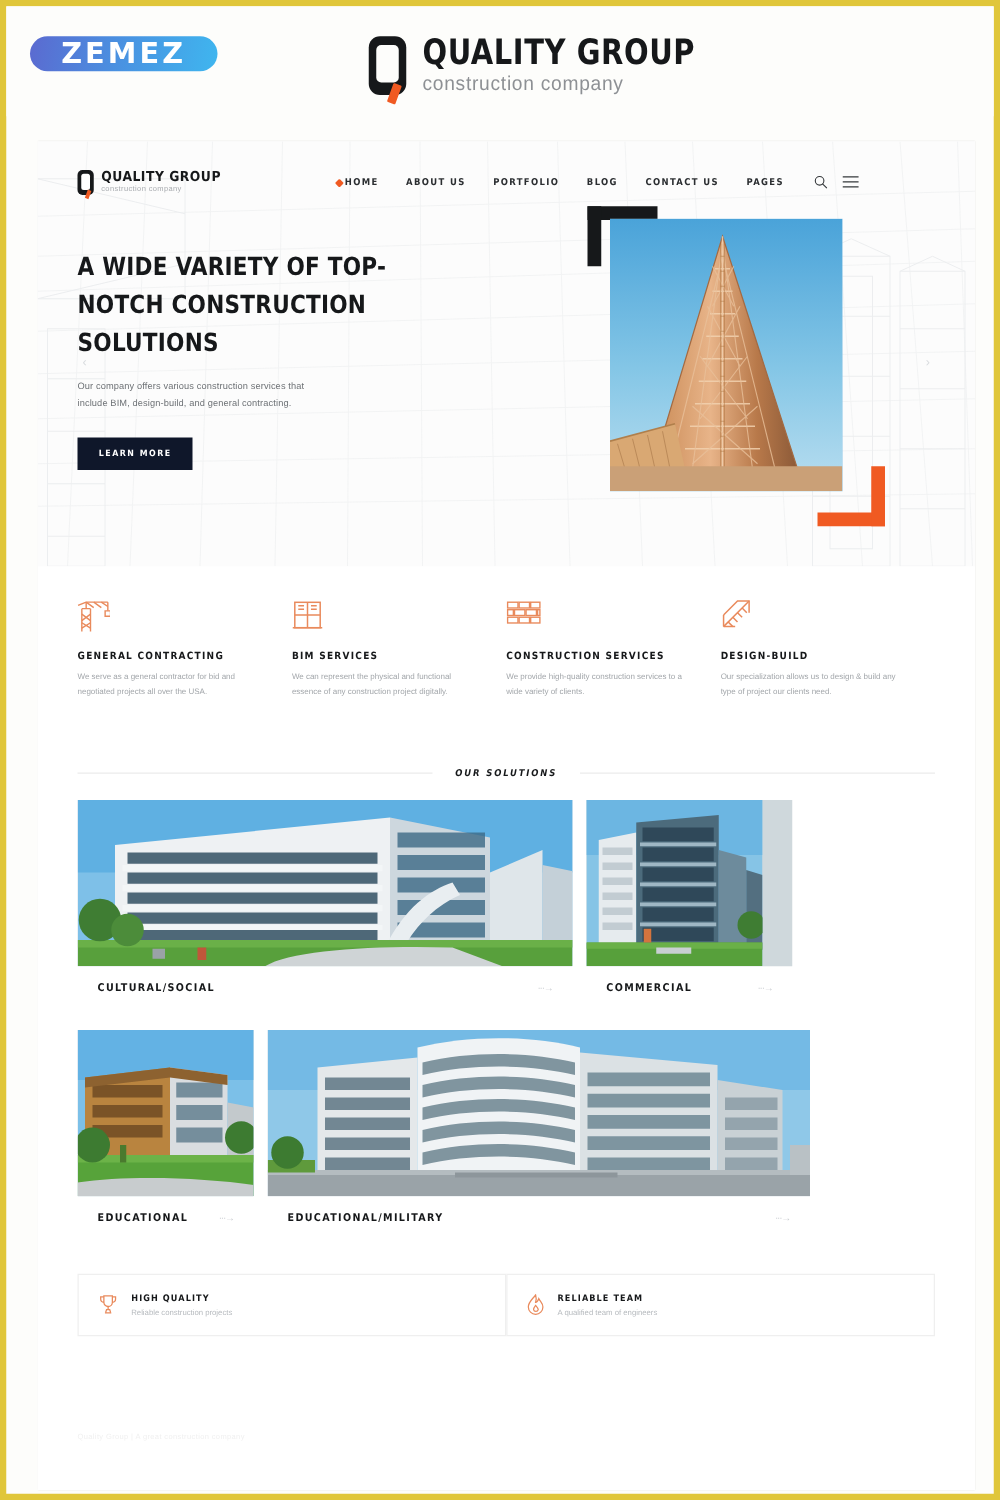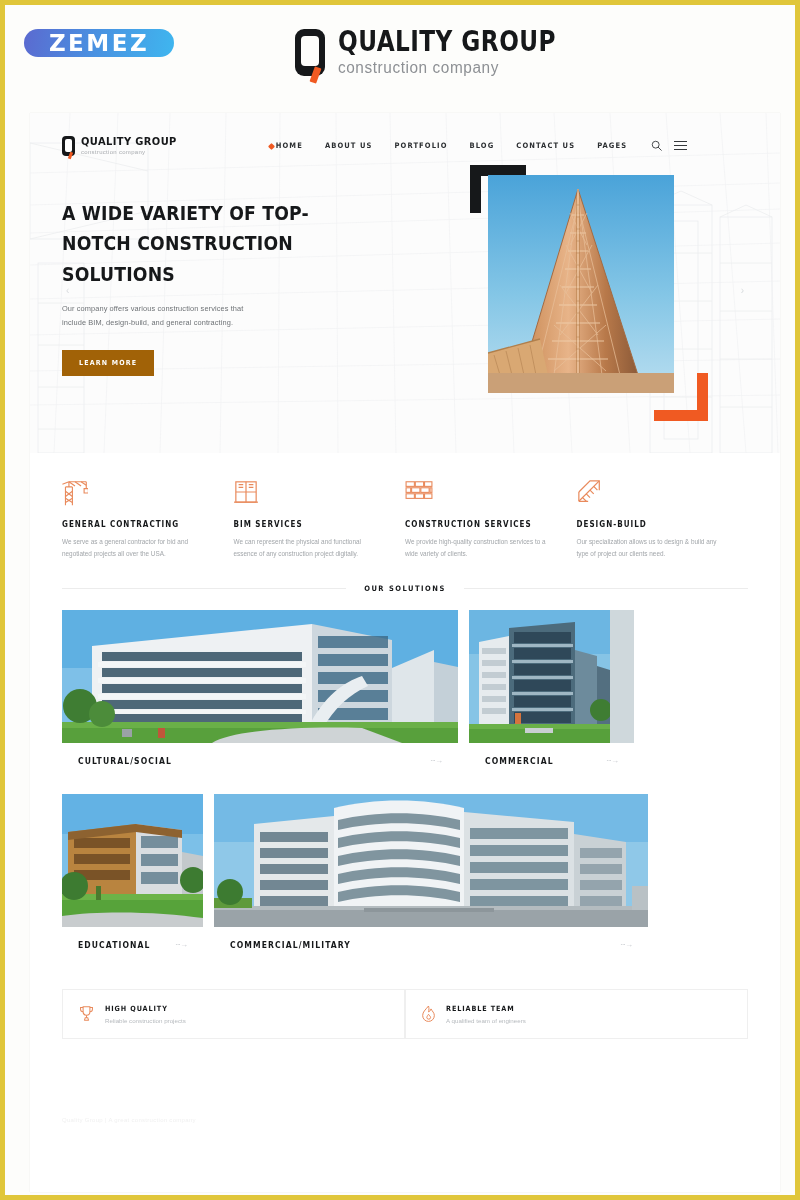--- a/index.html
+++ b/index.html
@@ -121,21 +121,21 @@
     letter-spacing: .2px;
     font-family: "DejaVu Sans Condensed", "Liberation Sans Narrow", "Liberation Sans", sans-serif;
     transform: scaleX(.96); transform-origin: left top;
   }
   .hero-sub {
     margin-top: 13px; font-size: 7.4px; line-height: 1.85; color: #6e7276;
     max-width: 185px; letter-spacing:.1px;
   }
   .btn-learn {
     margin-top: 20px; display:inline-block;
-    background: #a16207; color:#fff; border:none;
+    background: #0f172a; color:#fff; border:none;
     padding: 9px 17px; font-size: 7px; font-weight:700; letter-spacing:1.2px;
     font-family: "DejaVu Sans Condensed", "Liberation Sans Narrow", "Liberation Sans", sans-serif;
     cursor:pointer;
   }
 
   
   .hero-figure { position:absolute; right: 92px; top: 62px; width: 200px; height: 228px; }
   .corner-black {
     position:absolute; left:-18px; top:-10px; width:56px; height:48px;
     border-left: 11px solid #16181a; border-top: 11px solid #16181a;
@@ -165,21 +165,21 @@
   .svc-title {
     font-size: 8px; font-weight: 700; color:#16181a; letter-spacing:1px;
     font-family: "DejaVu Sans Condensed", "Liberation Sans Narrow", "Liberation Sans", sans-serif;
     margin-bottom: 7px;
   }
   .svc-text { font-size: 6.4px; line-height: 1.85; color:#a2a6aa; }
 
   
   .sol-head {
     display:flex; align-items:center; gap: 18px;
-    padding: 0 32px; margin-top: 24px;
+    padding: 0 32px; margin-top: 54px; font-style: italic;
   }
   .sol-head .line { flex:1; height:1px; background:#ececec; }
   .sol-head .t {
     font-size: 7.5px; font-weight:700; letter-spacing:1.5px; color:#16181a;
     font-family: "DejaVu Sans Condensed", "Liberation Sans Narrow", "Liberation Sans", sans-serif;
   }
 
   
   .grid { padding: 0 32px; margin-top: 17px; }
   .grid-row { display:flex; gap: 11px; margin-bottom: 11px; }
@@ -613,21 +613,21 @@
             </g>
             <rect y="112" width="434" height="21" fill="#9aa3a8"></rect>
             <path d="M0 112 h434 v4 h-434 z" fill="#b4bcc0"></path>
             <rect x="0" y="104" width="38" height="10" fill="#5f9a3c"></rect>
             <circle cx="16" cy="98" r="13" fill="#3d7b31"></circle>
             <rect x="150" y="114" width="130" height="4" fill="#8d969b"></rect>
             <rect x="418" y="92" width="16" height="24" fill="#b9c1c5"></rect>
           </svg>
         </div>
         <div class="card-bar">
-          <div class="card-title">COMMERCIAL/MILITARY</div>
+          <div class="card-title">EDUCATIONAL/MILITARY</div>
           <div class="card-arrow">···→</div>
         </div>
       </div>
     </div>
   </div>
 
   <div class="features">
 
     <div class="feat">
       <svg class="feat-ic" width="17" height="17" viewBox="0 0 20 20">

